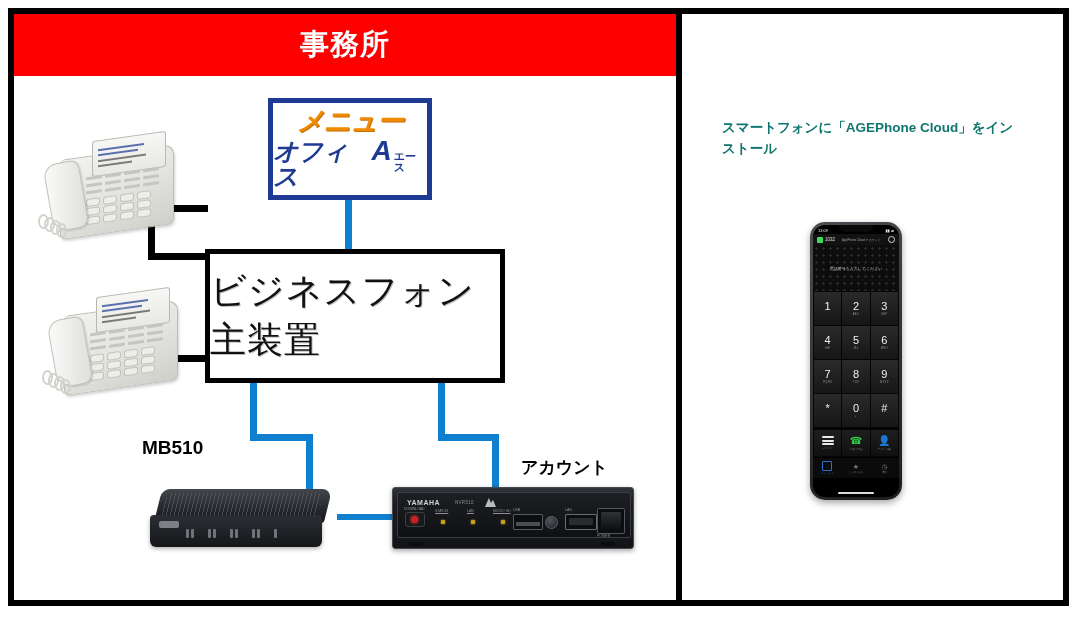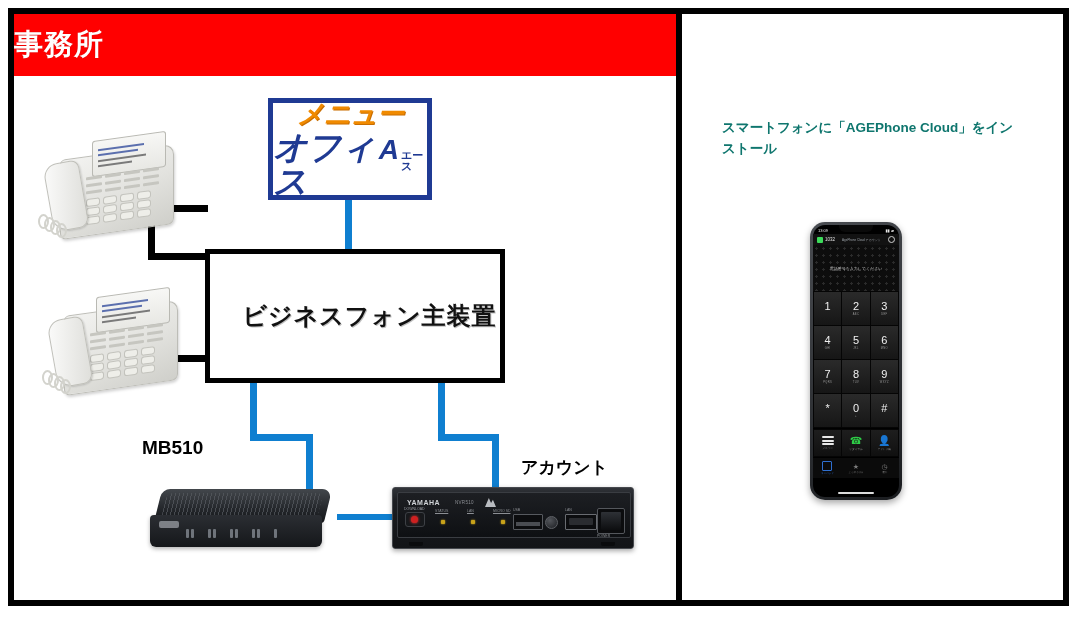--- a/index.html
+++ b/index.html
@@ -5,49 +5,49 @@
   html,body{margin:0;padding:0;background:#fff;}
   body{font-family:"Liberation Sans","DejaVu Sans",sans-serif;}
   #stage{position:relative;width:1085px;height:618px;background:#fff;overflow:hidden;}
 
   
   .frame{position:absolute;left:8px;top:8px;width:1061px;height:598px;
          border:6px solid #000;box-sizing:border-box;background:#fff;}
   .vdivider{position:absolute;left:676px;top:8px;width:6px;height:598px;background:#000;}
 
   
-  .hdr{position:absolute;display:flex;align-items:center;
+  .hdr{position:absolute;display:flex;align-items:center;justify-content:center;
        color:#fff;font-weight:bold;letter-spacing:1px;}
   .hdr-office{left:14px;top:14px;width:662px;height:62px;background:#FF0000;font-size:29px;}
   .hdr-home{left:682px;top:14px;width:381px;height:62px;background:#FFC000;font-size:25px;}
   .hdr span{text-shadow:0 0 1px rgba(0,0,0,.25);}
 
   
   .blue{position:absolute;background:#0F7FD0;}
   .blk{position:absolute;background:#000;}
   .lbl{position:absolute;font-weight:bold;color:#000;white-space:nowrap;}
 
   
   .logo{position:absolute;left:268px;top:98px;width:164px;height:102px;
         background:#fff;border:5px solid #1F3A93;box-sizing:border-box;
         display:flex;flex-direction:column;align-items:center;justify-content:center;gap:2px;}
   .logo .l1{font-size:27px;font-weight:bold;color:#F08A00;font-style:italic;
             letter-spacing:-1px;line-height:1;text-shadow:1px 1px 0 #c96e00;}
   .logo .l2{display:flex;align-items:baseline;font-style:italic;font-weight:bold;
             color:#1F3A93;line-height:1;}
-  .logo .l2 .a{font-size:34px;letter-spacing:-1px;}
+  .logo .l2 .a{font-size:25px;letter-spacing:-1px;font-family:Liberation Mono, monospace;}
   .logo .l2 .b{font-size:28px;padding-left:1px;}
   .logo .l2 .c{font-size:11px;padding-left:2px;font-style:normal;}
 
   
   .mainbox{position:absolute;left:205px;top:249px;width:300px;height:134px;
            background:#fff;border:5px solid #000;box-sizing:border-box;
            display:flex;align-items:center;justify-content:center;}
-  .mainbox span{font-size:24px;font-weight:bold;color:#111;letter-spacing:1px;
-                text-shadow:1px 1px 0 rgba(0,0,0,.25);margin-left:29px;}
+  .mainbox span{font-size:36px;font-weight:normal;color:#111;letter-spacing:1px;
+                text-shadow:1px 1px 0 rgba(0,0,0,.25);}
 
   
   .phone{position:absolute;width:150px;height:120px;}
   .ph-base{position:absolute;left:30px;top:30px;width:112px;height:78px;
            background:linear-gradient(160deg,#f3f3f1 0%,#e2e2de 55%,#cfcfca 100%);
            border:1px solid #bdbdb7;border-radius:5px 10px 6px 6px;
            transform:skewY(-8deg);box-shadow:1px 2px 3px rgba(0,0,0,.18);}
   .ph-lcd{position:absolute;left:62px;top:14px;width:72px;height:34px;
           background:linear-gradient(#f7f7f5,#e8e8e4);border:1px solid #b9b9b3;
           border-radius:3px;transform:skewY(-8deg);overflow:hidden;}

